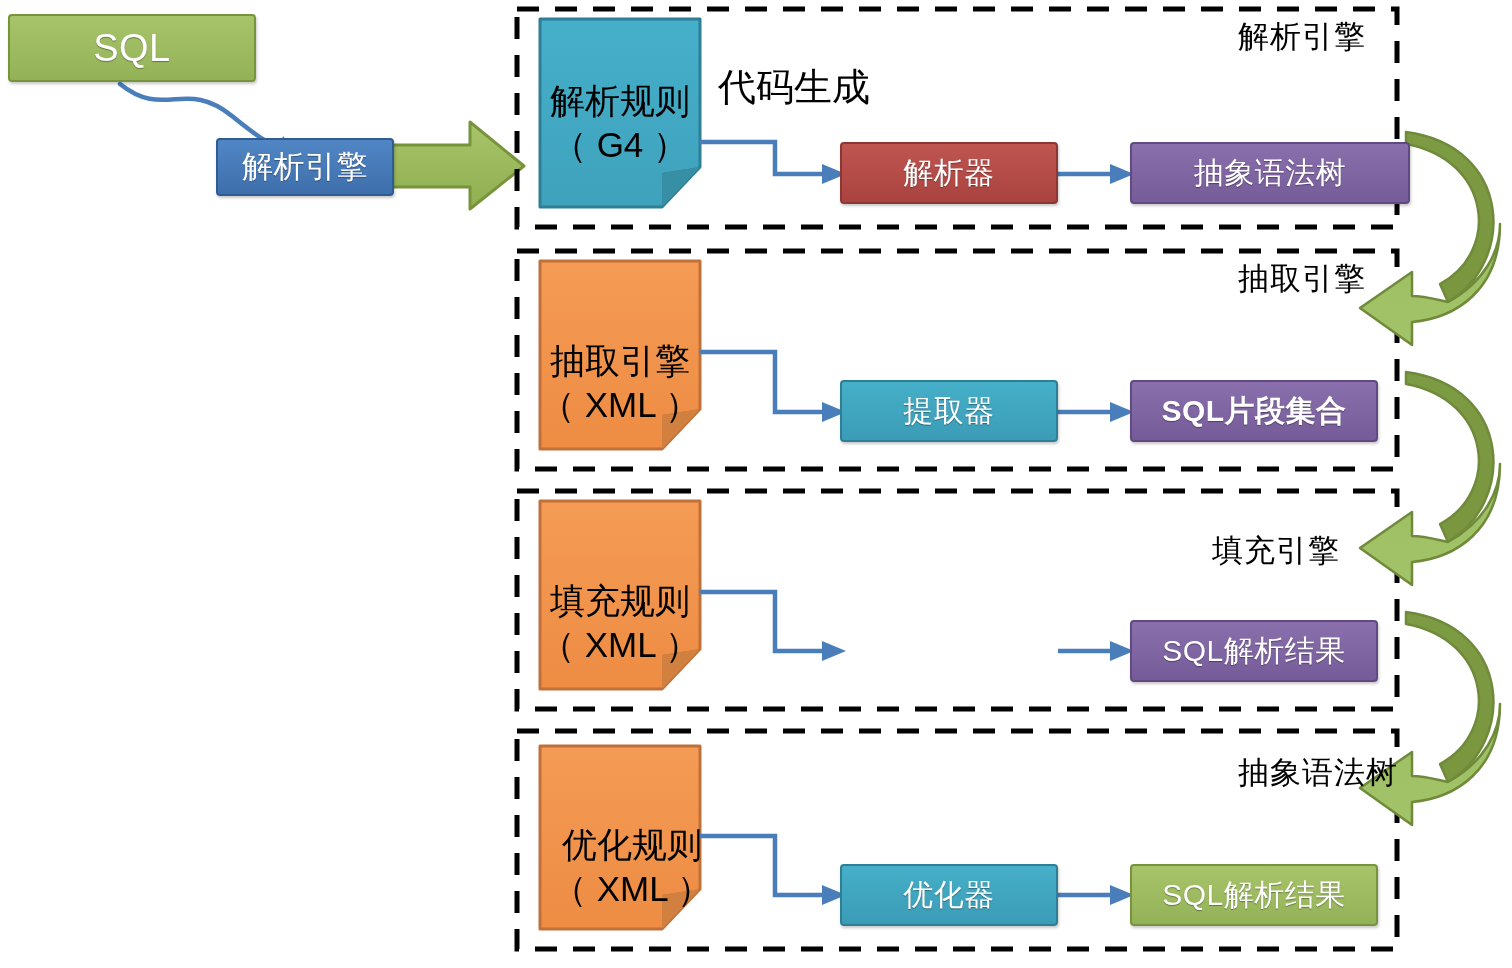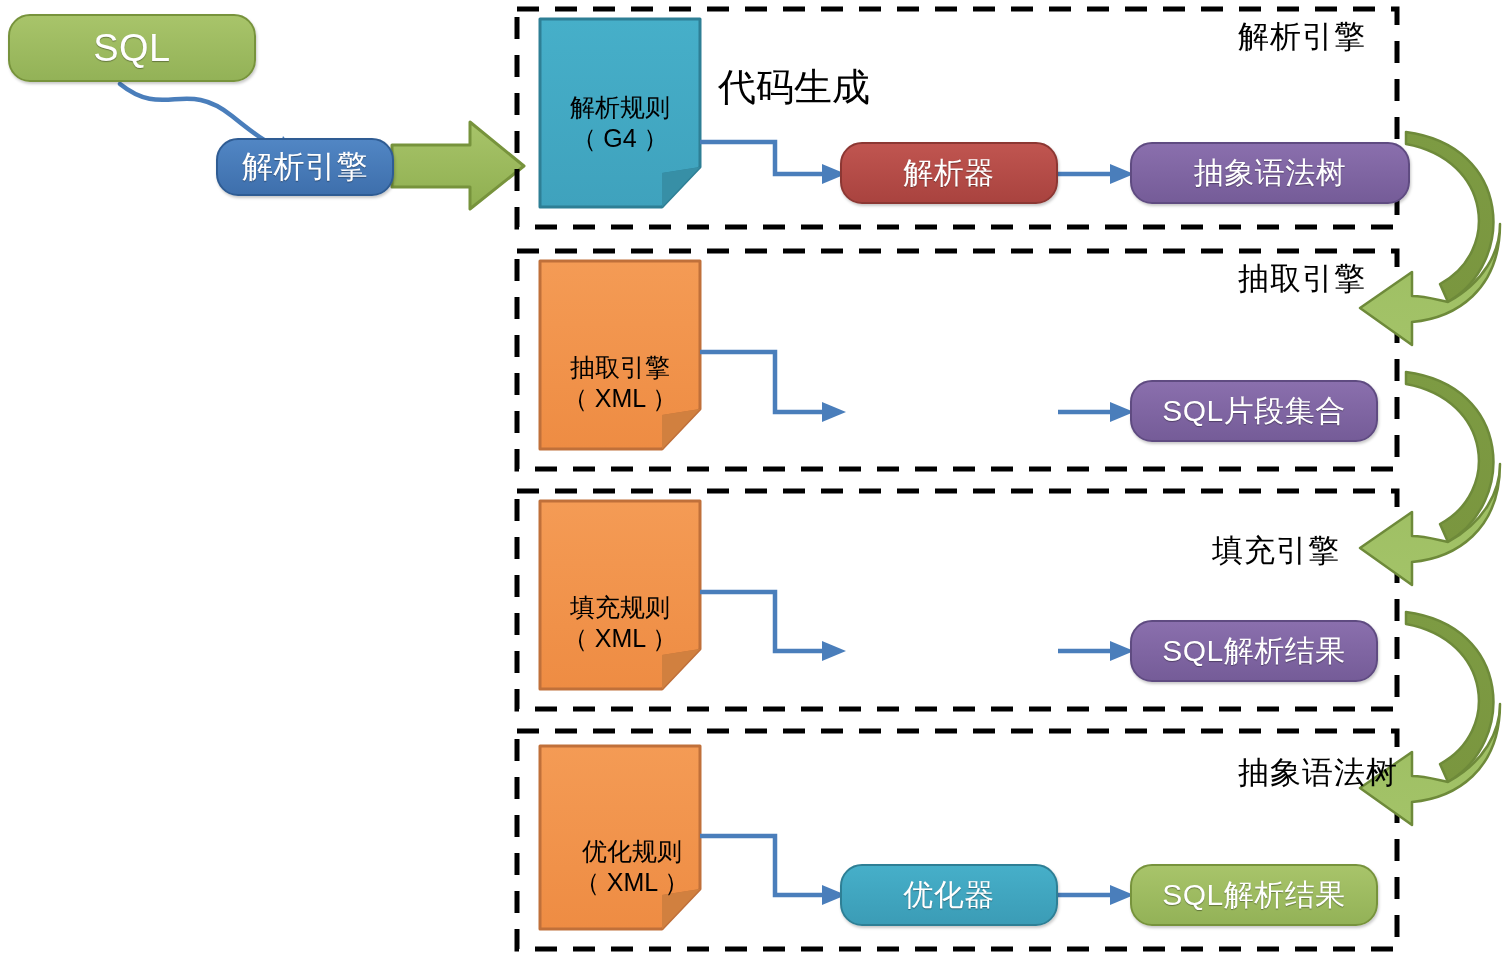--- a/index.html
+++ b/index.html
@@ -30,21 +30,21 @@
     box-sizing: border-box;
     display: flex;
     align-items: center;
     justify-content: center;
     text-align: center;
     line-height: 1.12;
     color: #ffffff;
   }
   
   .rbox {
-    border-radius: 22px;
+    border-radius: 4px;
     border-style: solid;
     border-width: 2px;
     font-size: 30px;
     letter-spacing: 0.5px;
     text-shadow: 0 1px 1px rgba(0,0,0,0.35);
     box-shadow: 1px 2px 3px rgba(0,0,0,0.22);
   }
   .rbox.sql-start {
     font-size: 38px;
   }
@@ -52,21 +52,21 @@
     font-size: 31px;
   }
   
   .doclabel {
     position: absolute;
     display: flex;
     align-items: center;
     justify-content: center;
     text-align: center;
     color: #000000;
-    font-size: 25px;
+    font-size: 35px;
     line-height: 1.25;
     white-space: pre-line;
     pointer-events: none;
   }
   .section-title {
     position: absolute;
     color: #000000;
     font-size: 31px;
     white-space: nowrap;
     letter-spacing: 1px;
@@ -225,22 +225,26 @@
     <span>解析器</span>
   </div>
   <div class="node rbox" style="left:1130px; top:142px; width:280px; height:62px;
               background:linear-gradient(#8A6FAD,#755C98); border-color:#5F4B81;">
     <span>抽象语法树</span>
   </div>
 
   <div class="section-title" style="left:1238px; top:258px;">抽取引擎</div>
   <div class="doclabel" style="left:538px; top:330px; width:164px; height:106px;">抽取引擎
 （ XML ）</div>
+  <div class="node rbox" style="left:840px; top:380px; width:218px; height:62px;
+              background:linear-gradient(#46AFC9,#3B9CB6); border-color:#2E7F95;">
+    <span>提取器</span>
+  </div>
   <div class="node rbox" style="left:1130px; top:380px; width:248px; height:62px;
-              background:linear-gradient(#8A6FAD,#755C98); border-color:#5F4B81;">
+              background:linear-gradient(#8A6FAD,#755C98); border-color:#5F4B81;font-weight:bold;">
     <span>SQL片段集合</span>
   </div>
 
   <div class="section-title" style="left:1212px; top:498px;margin-top:32px;">填充引擎</div>
   <div class="doclabel" style="left:538px; top:570px; width:164px; height:106px;">填充规则
 （ XML ）</div>
   <div class="node rbox" style="left:1130px; top:620px; width:248px; height:62px;
               background:linear-gradient(#8A6FAD,#755C98); border-color:#5F4B81;">
     <span>SQL解析结果</span>
   </div>

